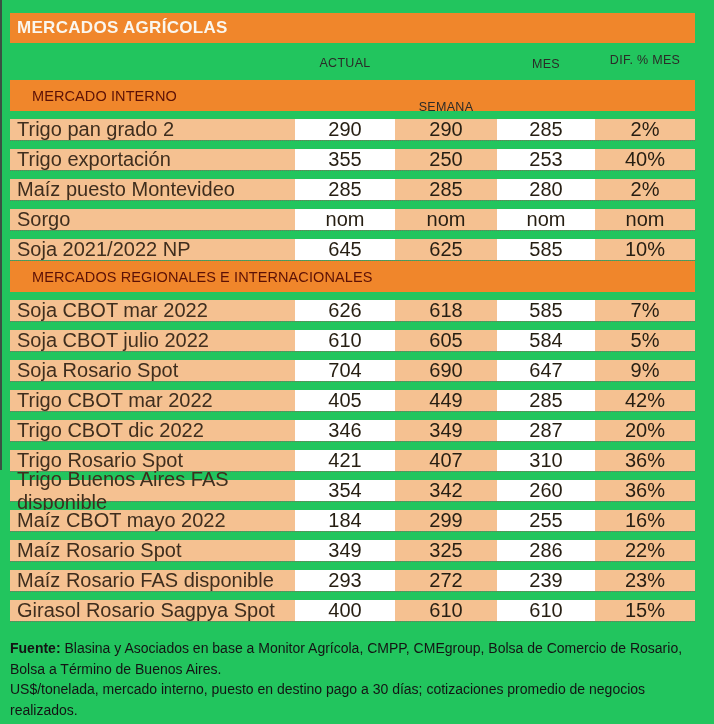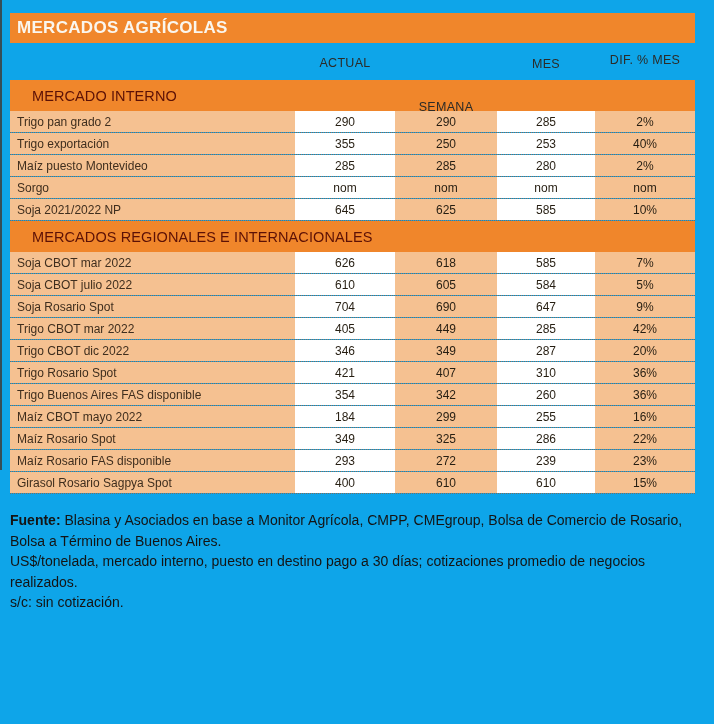--- a/index.html
+++ b/index.html
@@ -1,36 +1,36 @@
 <!DOCTYPE html>
 <html><head>
 <meta charset="utf-8">
 <style>
   html,body{margin:0;padding:0;background:#ffffff;}
   .page{
-    position:relative;width:714px;height:724px;background:#0ea5e9;overflow:hidden;
+    position:relative;width:714px;height:724px;background:#22c55e;overflow:hidden;
     font-family:"Liberation Sans",sans-serif;
   }
   .edge-line{position:absolute;left:0;top:0;width:2px;height:470px;background:#3d3d3d;opacity:.85;}
   .fig{position:absolute;left:10px;top:13px;width:685px;}
   .title-bar{
     height:30px;background:#F0862B;color:#FAF6EE;font-weight:bold;font-size:17px;
     letter-spacing:.3px;display:flex;align-items:center;padding-left:7px;box-sizing:border-box;
   }
   .colheads{position:relative;height:37px;font-size:12.5px;color:#2b2b28;letter-spacing:.3px;text-decoration:underline;}
   .colheads span{position:absolute;text-align:center;}
   .ch-actual{left:285px;width:100px;top:13px;}
   .ch-semana{left:385px;width:102px;top:9px;margin-top:48px;}
   .ch-mes{left:487px;width:98px;top:14px;}
   .ch-dif{left:585px;width:100px;top:10px;}
   .section-bar{
     height:31px;background:#F0862B;color:#5C1106;font-weight:normal;font-size:14.5px;
     display:flex;align-items:center;padding-left:22px;letter-spacing:.1px;box-sizing:border-box;
   }
-  .row{display:flex;height:22px;box-sizing:border-box;border-bottom:1px dotted #7d6c5c;font-size:12px;}
+  .row{display:flex;height:22px;box-sizing:border-box;border-bottom:1px dotted #7d6c5c;font-size:20px;margin-top:8px;}
   .cell{display:flex;align-items:center;box-sizing:border-box;}
   .c-label{width:285px;background:#F5C191;padding-left:7px;color:#3F2E1E;}
   .c-actual{width:100px;background:#ffffff;justify-content:center;color:#261e12;}
   .c-semana{width:102px;background:#F5C191;justify-content:center;color:#261e12;}
   .c-mes{width:98px;background:#ffffff;justify-content:center;color:#261e12;}
   .c-dif{width:100px;background:#F5C191;justify-content:center;color:#261e12;}
   .footer{margin-top:16px;width:692px;font-size:14px;line-height:20.5px;color:#141414;}
   .footer b{font-weight:bold;}
 </style>
 </head>

